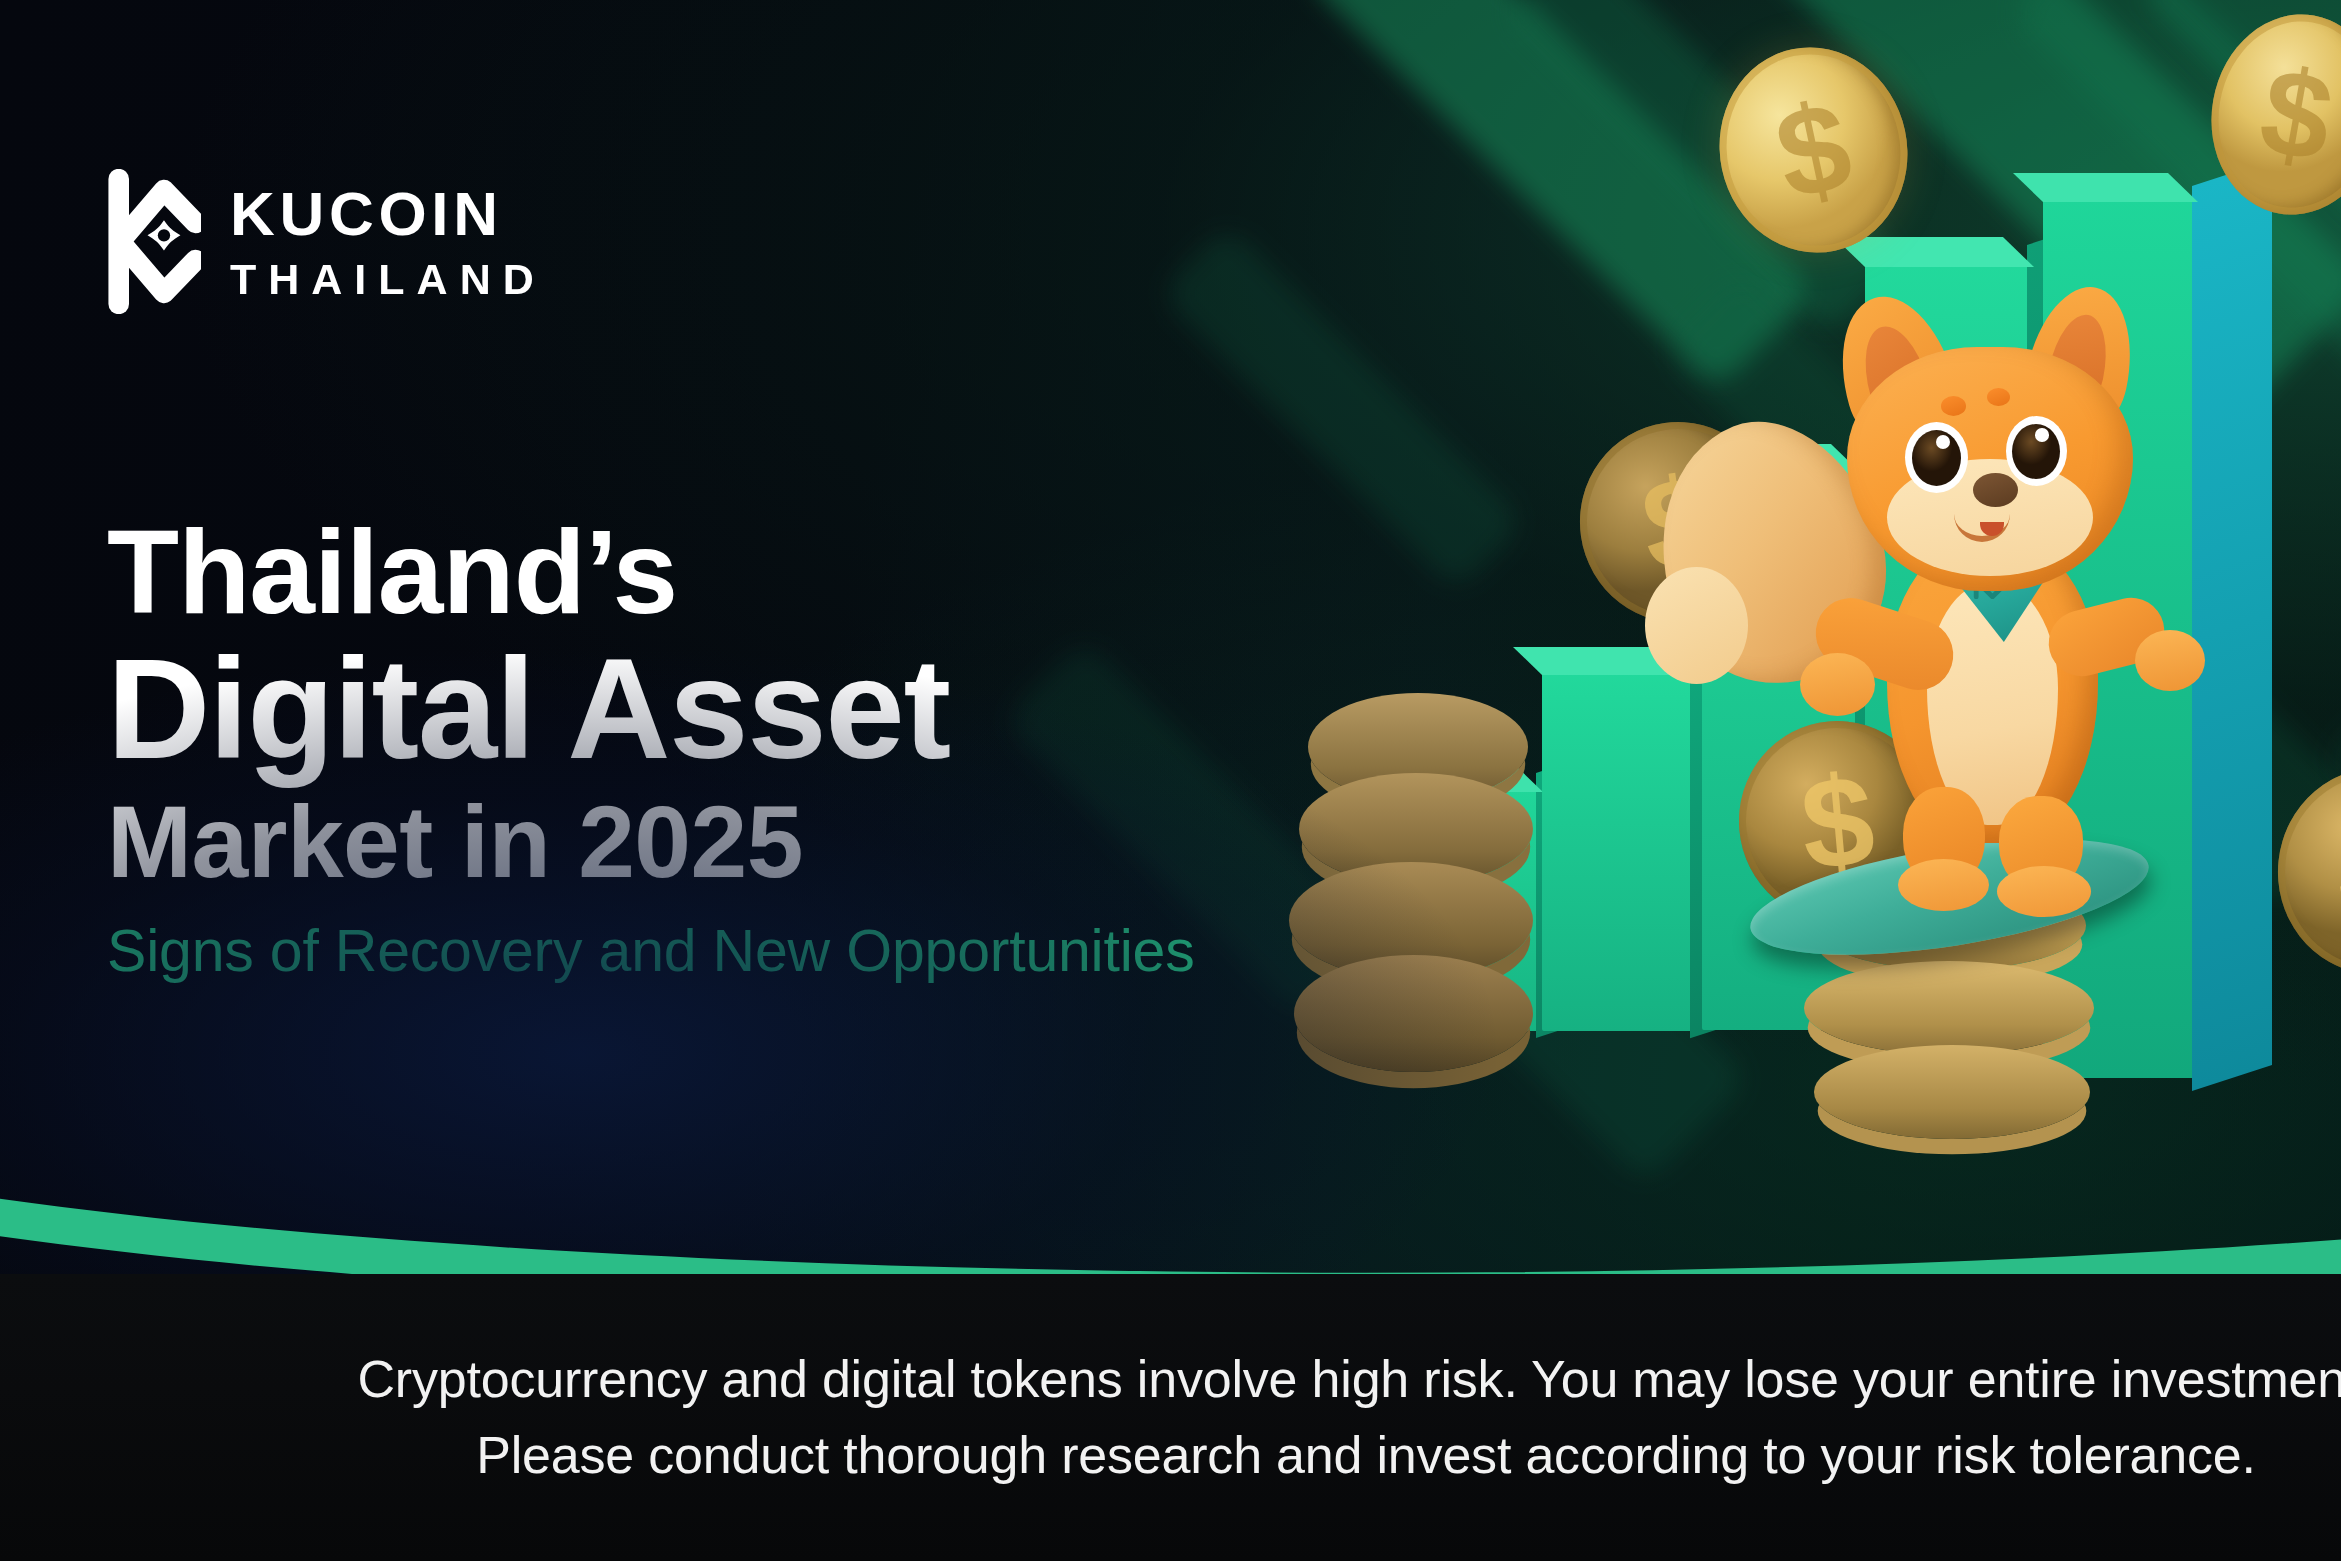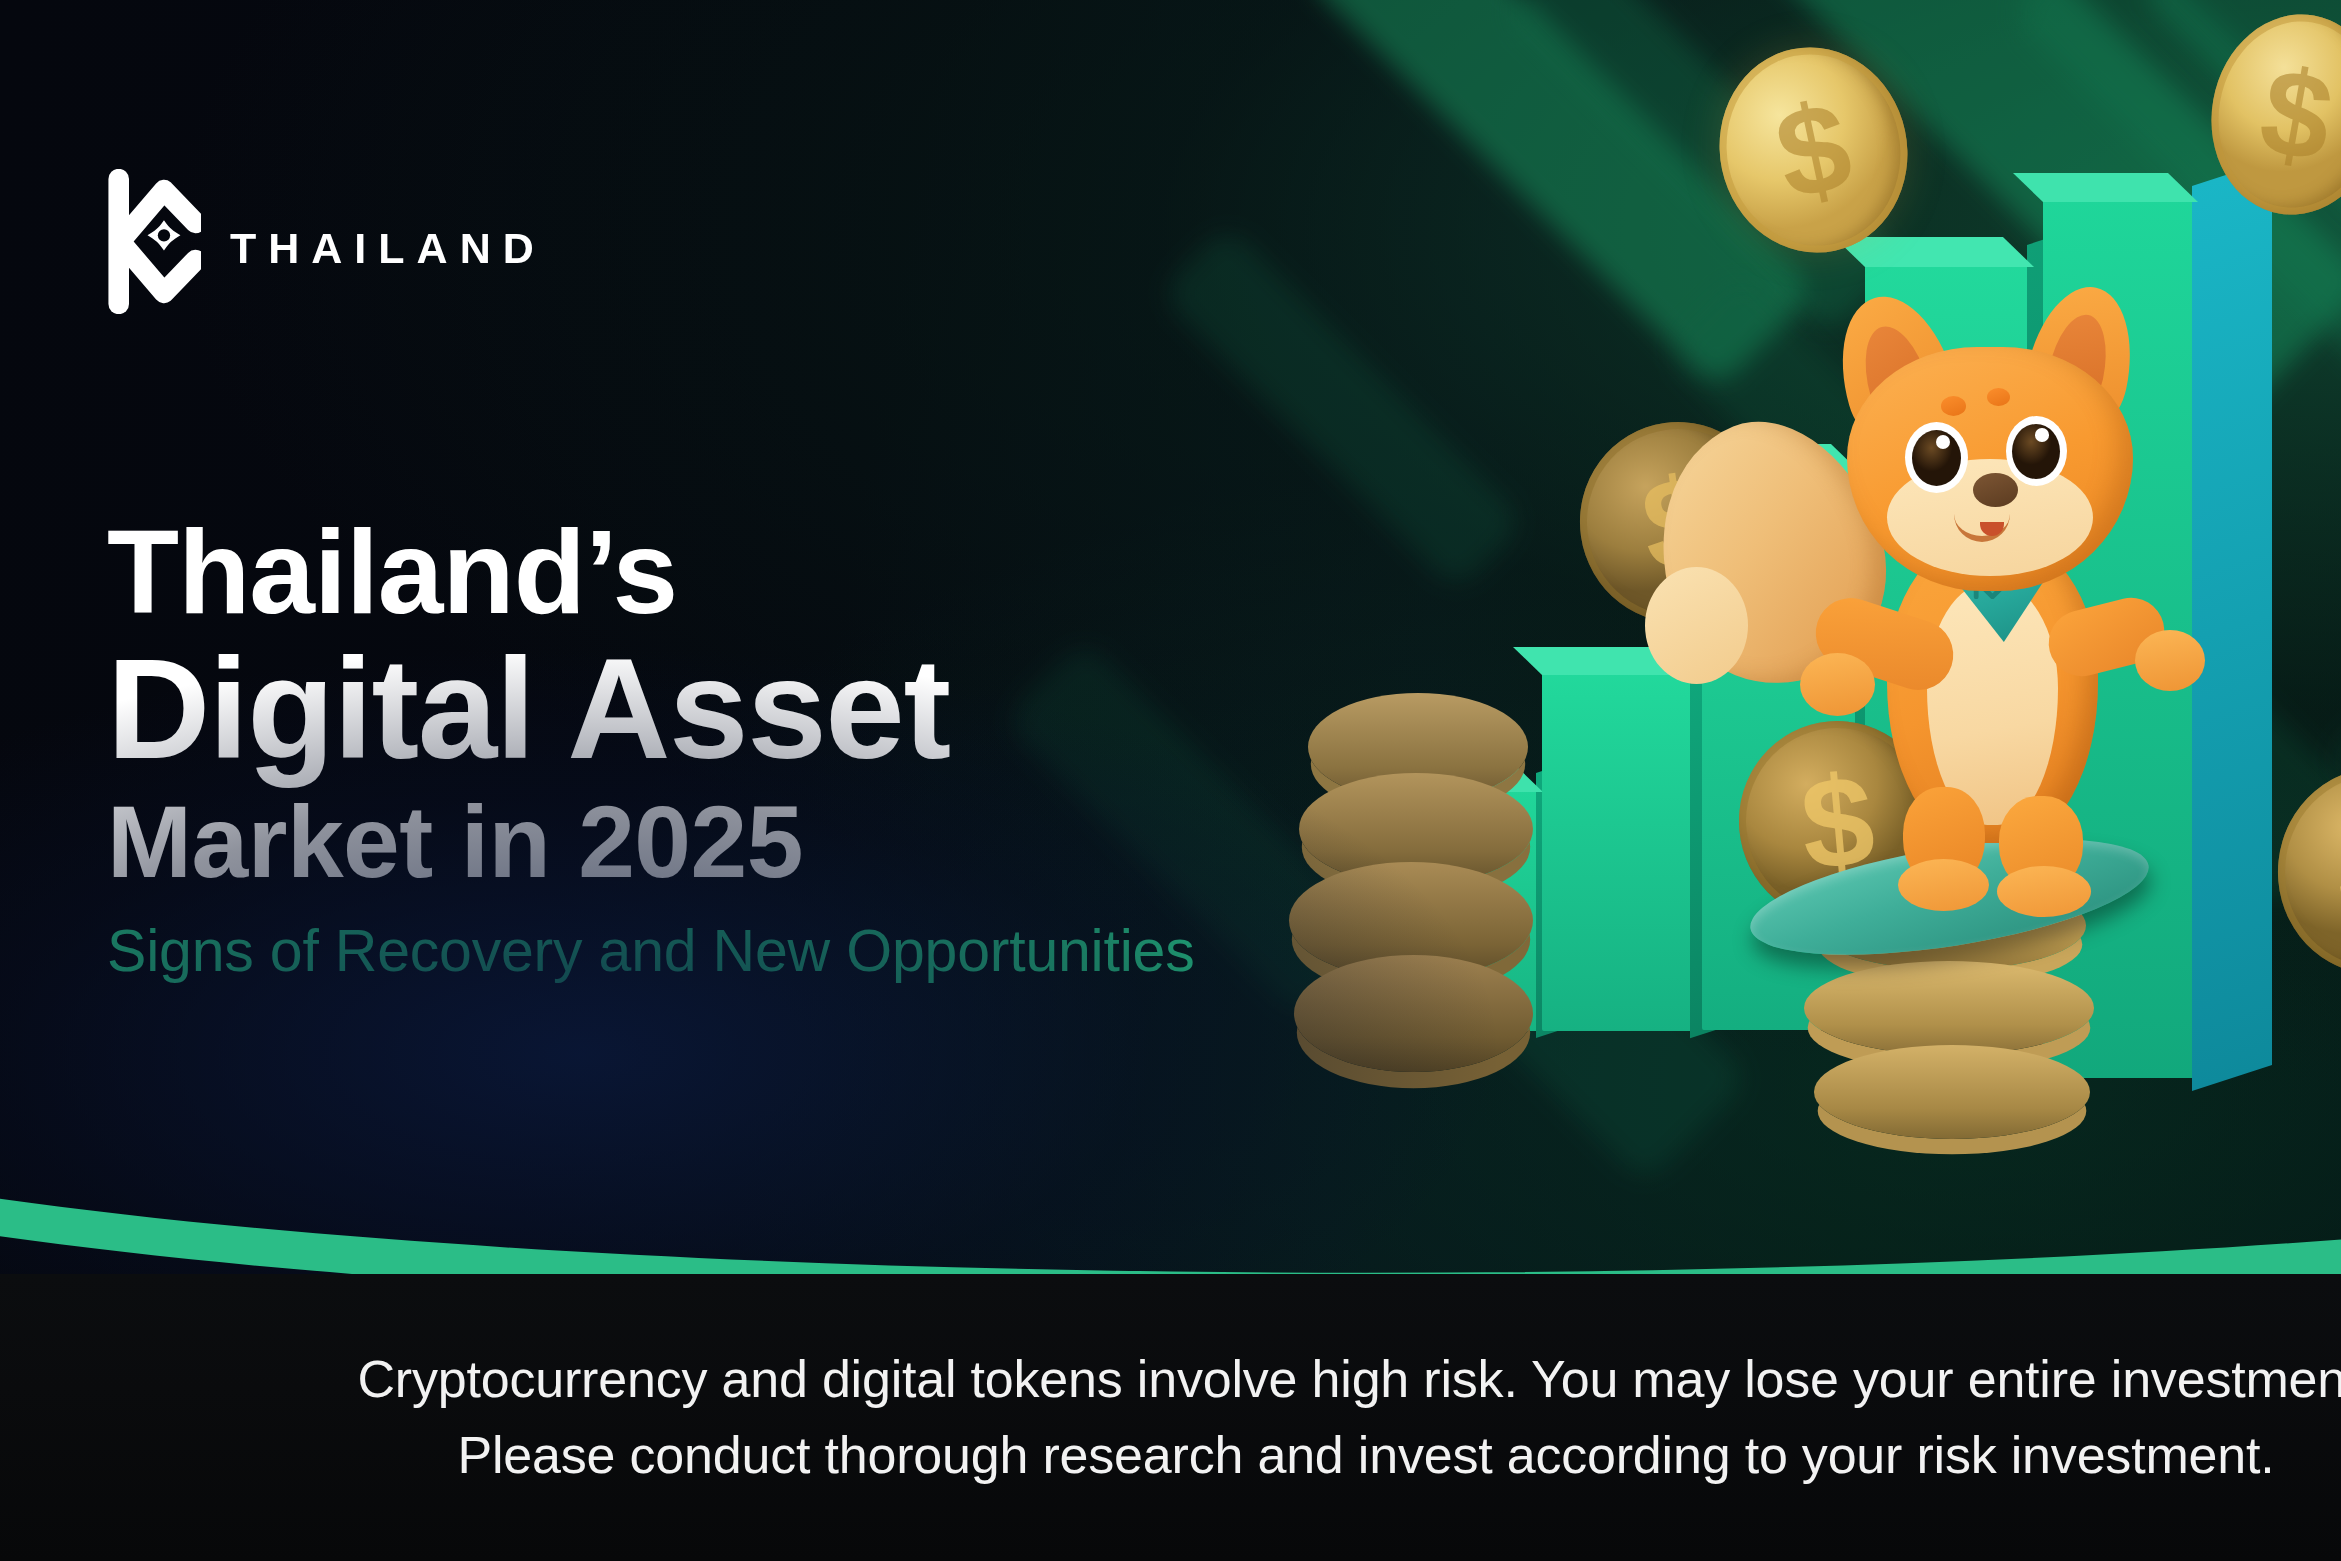--- a/index.html
+++ b/index.html
@@ -297,20 +297,21 @@
           <svg viewBox="0 0 140 210" width="96" height="145" aria-hidden="true">
             <path d="M20 14 v182" fill="none" stroke="#ffffff" stroke-width="30" stroke-linecap="round"></path>
             <path d="M22 105 L86 30 L132 78" fill="none" stroke="#ffffff" stroke-width="30" stroke-linecap="round" stroke-linejoin="round"></path>
             <path d="M22 105 L86 180 L132 132" fill="none" stroke="#ffffff" stroke-width="30" stroke-linecap="round" stroke-linejoin="round"></path>
             <path d="M86 78 L104 96 L104 96 L86 114 L68 96 Z" fill="#ffffff"></path>
             <path d="M86 74 C96 88 98 88 110 96 C98 104 96 104 86 118 C76 104 74 104 62 96 C74 88 76 88 86 74 Z" fill="#ffffff"></path>
             <circle cx="86" cy="96" r="9" fill="#05070e"></circle>
           </svg>
         </div>
         <div class="kcwords">
+          <div class="l1">KUCOIN</div>
           <div class="l2">THAILAND</div>
         </div>
       </div>
 
     </div>
 
     <div class="copy">
       <div class="h-line1">Thailand’s</div>
       <div class="h-line2">Digital Asset</div>
       <div class="h-line3">Market in 2025</div>
@@ -320,17 +321,17 @@
   </div>
 
   <div class="divider">
     <svg viewBox="0 0 5833 330" width="2732" height="155" preserveAspectRatio="none" aria-hidden="true">
       <path d="M0 40 C1500 250 4333 250 5833 40 L5833 120 C4333 330 1500 330 0 120 Z" fill="#2bbd87"></path>
     </svg>
   </div>
 
   <div class="footer">
     <div class="disc">Cryptocurrency and digital tokens involve high risk. You may lose your entire investment.</div>
-    <div class="disc">Please conduct thorough research and invest according to your risk investment.</div>
+    <div class="disc">Please conduct thorough research and invest according to your risk tolerance.</div>
   </div>
 
 </div>
 
 
 </body></html>

